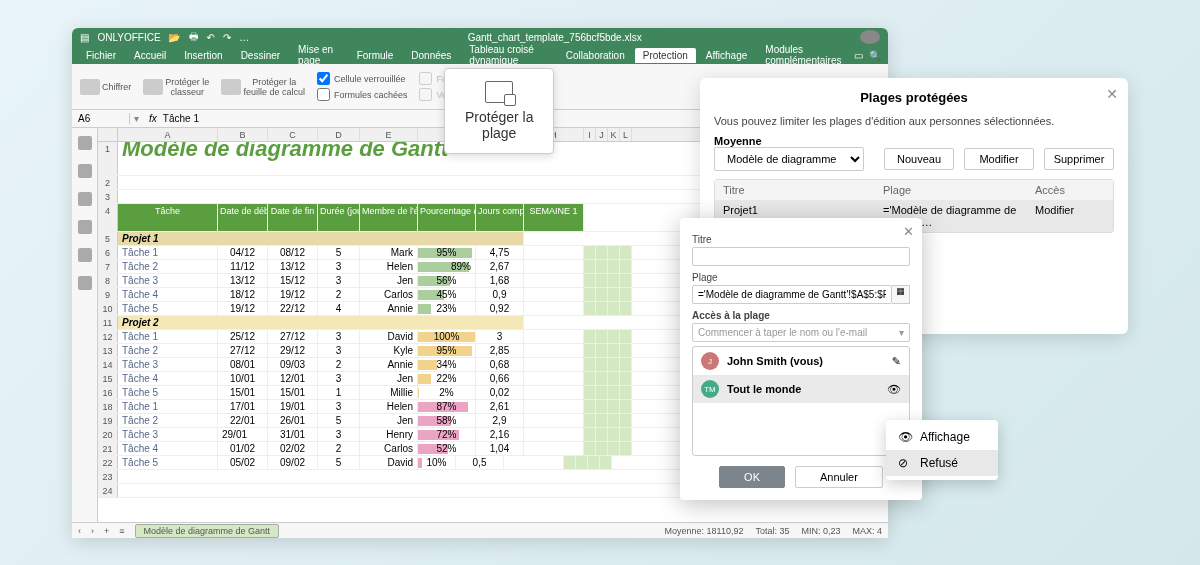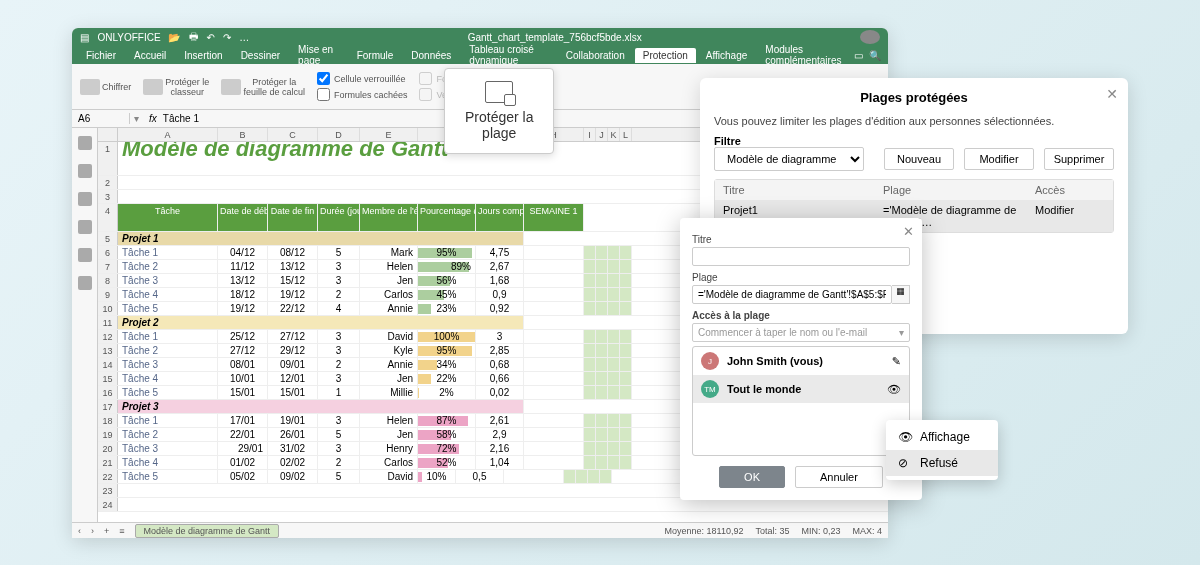--- a/index.html
+++ b/index.html
@@ -319,21 +319,21 @@
             <div class="cell" style="width:60px"></div>
             <div class="cell gantt-cell" style="width:12px"></div>
             <div class="cell gantt-cell" style="width:12px"></div>
             <div class="cell gantt-cell" style="width:12px"></div>
             <div class="cell gantt-cell" style="width:12px"></div>
           </div>
           <div class="row">
             <div class="row-h">14</div>
             <div class="cell task-cell" style="width:100px;text-align:left">Tâche 3</div>
             <div class="cell " style="width:50px;text-align:center">08/01</div>
-            <div class="cell " style="width:50px;text-align:center">09/01</div>
+            <div class="cell " style="width:50px;text-align:center">09/03</div>
             <div class="cell " style="width:42px;text-align:center">2</div>
             <div class="cell " style="width:58px;text-align:right">Annie</div>
             <div class="cell" style="width:58px;text-align:center;position:relative"><span class="pct-bar" style="position:absolute;left:0;top:2px;width:34%;background:#e6a817;opacity:0.5"></span><span style="position:relative">34%</span></div>
             <div class="cell " style="width:48px;text-align:center">0,68</div>
             <div class="cell" style="width:60px"></div>
             <div class="cell gantt-cell" style="width:12px"></div>
             <div class="cell gantt-cell" style="width:12px"></div>
             <div class="cell gantt-cell" style="width:12px"></div>
             <div class="cell gantt-cell" style="width:12px"></div>
           </div>
@@ -360,24 +360,20 @@
             <div class="cell " style="width:42px;text-align:center">1</div>
             <div class="cell " style="width:58px;text-align:right">Millie</div>
             <div class="cell" style="width:58px;text-align:center;position:relative"><span class="pct-bar" style="position:absolute;left:0;top:2px;width:2%;background:#e6a817;opacity:0.5"></span><span style="position:relative">2%</span></div>
             <div class="cell " style="width:48px;text-align:center">0,02</div>
             <div class="cell" style="width:60px"></div>
             <div class="cell gantt-cell" style="width:12px"></div>
             <div class="cell gantt-cell" style="width:12px"></div>
             <div class="cell gantt-cell" style="width:12px"></div>
             <div class="cell gantt-cell" style="width:12px"></div>
           </div>
-          <div class="row project-row">
-            <div class="row-h">17</div>
-            <div class="cell p3" style="width:406px">Projet 3</div>
-          </div>
           <div class="row">
             <div class="row-h">18</div>
             <div class="cell task-cell" style="width:100px;text-align:left">Tâche 1</div>
             <div class="cell " style="width:50px;text-align:center">17/01</div>
             <div class="cell " style="width:50px;text-align:center">19/01</div>
             <div class="cell " style="width:42px;text-align:center">3</div>
             <div class="cell " style="width:58px;text-align:right">Helen</div>
             <div class="cell" style="width:58px;text-align:center;position:relative"><span class="pct-bar" style="position:absolute;left:0;top:2px;width:87%;background:#d94a8c;opacity:0.5"></span><span style="position:relative">87%</span></div>
             <div class="cell " style="width:48px;text-align:center">2,61</div>
             <div class="cell" style="width:60px"></div>
@@ -397,22 +393,22 @@
             <div class="cell " style="width:48px;text-align:center">2,9</div>
             <div class="cell" style="width:60px"></div>
             <div class="cell gantt-cell" style="width:12px"></div>
             <div class="cell gantt-cell" style="width:12px"></div>
             <div class="cell gantt-cell" style="width:12px"></div>
             <div class="cell gantt-cell" style="width:12px"></div>
           </div>
           <div class="row">
             <div class="row-h">20</div>
             <div class="cell task-cell" style="width:100px;text-align:left">Tâche 3</div>
-            <div class="cell " style="width:50px;text-align:right">29/01</div>
-            <div class="cell " style="width:50px;text-align:center">31/02</div>
+            <div class="cell " style="width:50px;text-align:left">29/01</div>
+            <div class="cell " style="width:50px;text-align:center">31/01</div>
             <div class="cell " style="width:42px;text-align:center">3</div>
             <div class="cell " style="width:58px;text-align:right">Henry</div>
             <div class="cell" style="width:58px;text-align:center;position:relative"><span class="pct-bar" style="position:absolute;left:0;top:2px;width:72%;background:#d94a8c;opacity:0.5"></span><span style="position:relative">72%</span></div>
             <div class="cell " style="width:48px;text-align:center">2,16</div>
             <div class="cell" style="width:60px"></div>
             <div class="cell gantt-cell" style="width:12px"></div>
             <div class="cell gantt-cell" style="width:12px"></div>
             <div class="cell gantt-cell" style="width:12px"></div>
             <div class="cell gantt-cell" style="width:12px"></div>
           </div>
@@ -474,21 +470,21 @@
 <div class="tooltip">
   <div class="tooltip-icon"></div>
   <div>Protéger la</div>
   <div>plage</div>
 </div>
 
 <div class="panel">
   <span class="panel-close">✕</span>
   <div class="panel-title">Plages protégées</div>
   <div class="panel-desc">Vous pouvez limiter les plages d'édition aux personnes sélectionnées.</div>
-  <div style="font-weight:bold;font-size:11px">Filtre</div>
+  <div style="font-weight:bold;font-size:11px">Moyenne</div>
   <div class="panel-row">
     <select style="width:150px"><option>Modèle de diagramme de Gantt</option></select>
     <div style="flex:1"></div>
     <button class="btn">Nouveau</button>
     <button class="btn">Modifier</button>
     <button class="btn">Supprimer</button>
   </div>
   <div class="range-table">
     <div class="range-head">
       <div style="flex:0 0 160px">Titre</div>

